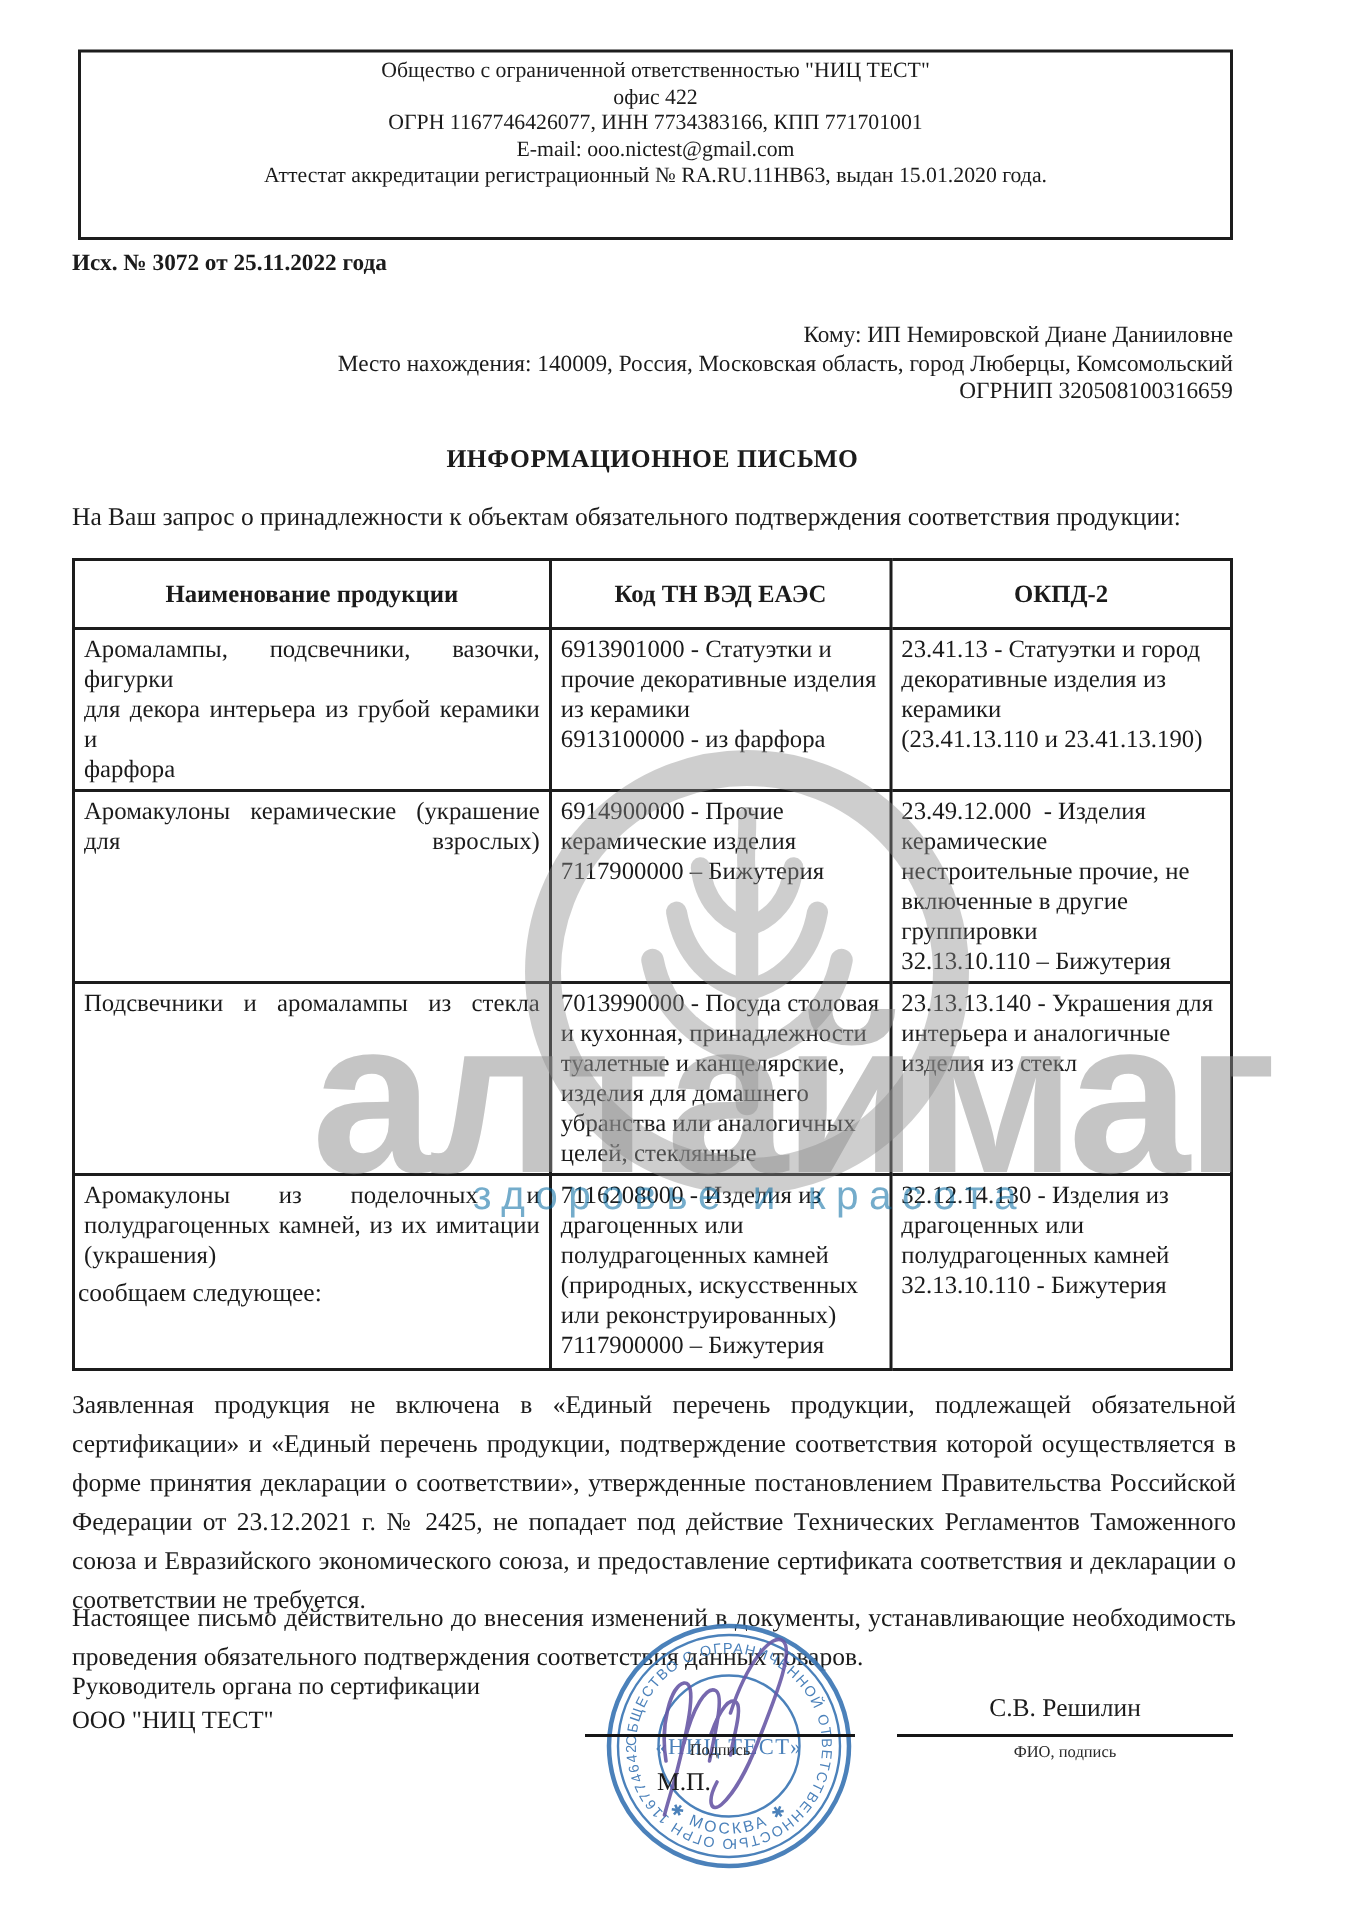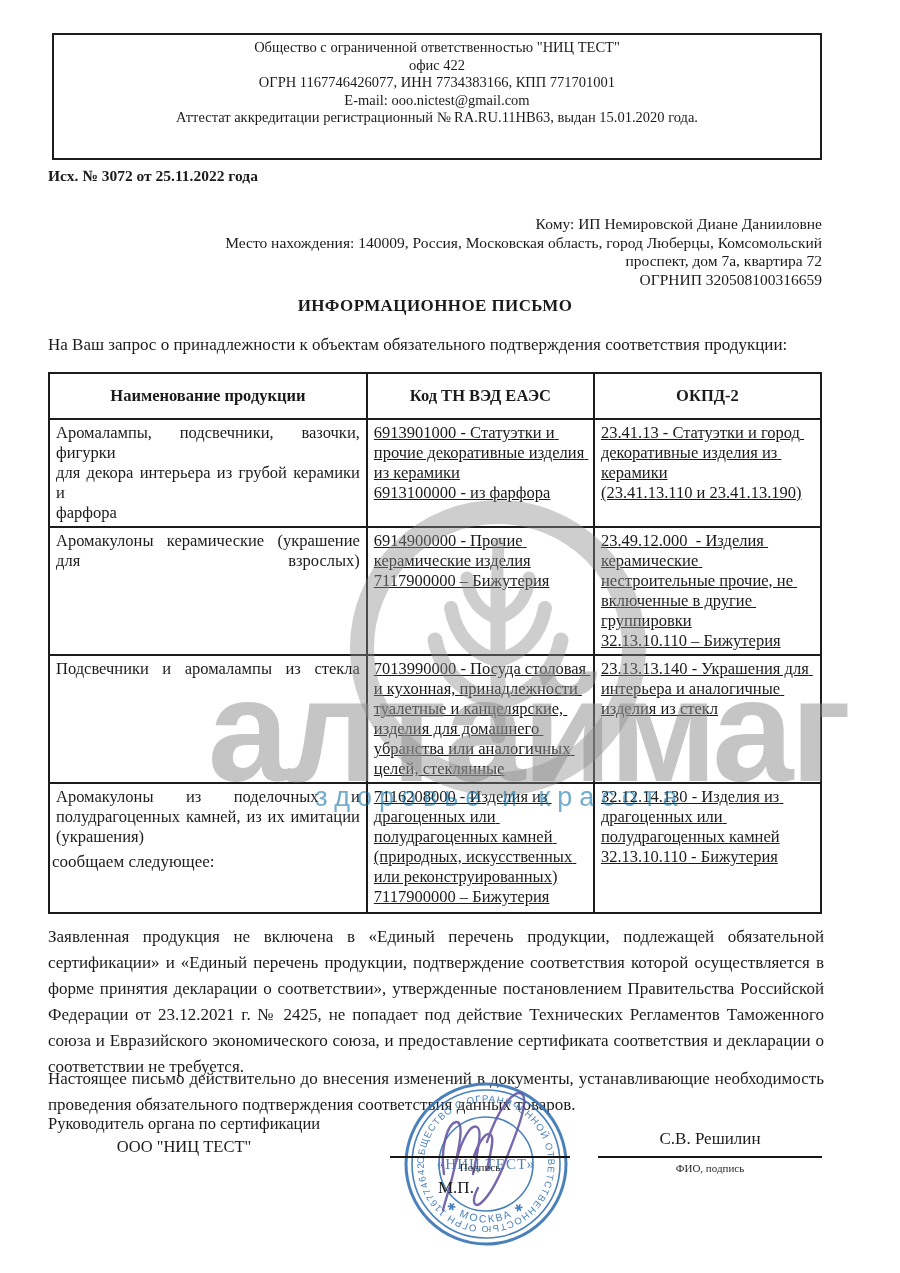--- a/index.html
+++ b/index.html
@@ -25,27 +25,27 @@
   .ptable{left:48px;top:372px;width:774px;border-collapse:collapse;table-layout:fixed;}
   .ptable th,.ptable td{border:2px solid #1c1c1c;vertical-align:top;padding:3px 6px;font-size:16.5px;line-height:20px;}
   .ptable th{font-weight:bold;text-align:center;vertical-align:middle;font-size:16.5px;}
   .ptable thead tr{height:46px;}
   .ptable tbody tr:nth-child(1){height:85px;}
   .ptable tbody tr:nth-child(2){height:97px;}
   .ptable tbody tr:nth-child(3){height:111px;}
   .ptable tbody tr:nth-child(4){height:130px;}
   .col1{width:41.6%;}.col2{width:29.2%;}.col3{width:29.2%;margin-left:36px;}
   .jl{text-align:justify;text-align-last:justify;}
-  .it{white-space:pre-wrap;text-decoration:underline;}
+  .it{white-space:pre-wrap;}
   
   .lead-in{left:52px;top:852px;font-size:17px;}
   .para{left:48px;width:776px;font-size:17px;line-height:26px;text-align:justify;margin-top:40px;}
   .para1{top:884px;}
   .para2{top:1026px;}
-  .role{left:48px;top:1112px;font-size:16.5px;line-height:23px;text-align:center;}
+  .role{left:48px;top:1112px;font-size:16.5px;line-height:23px;}
   
   .sigline{border-top:2px solid #151515;height:0;}
   .sigline-left{left:390px;top:1156px;width:180px;z-index:6;}
   .sigline-right{left:598px;top:1156px;width:224px;z-index:6;}
   .sig-caption{font-size:11px;color:#2a2a2a;text-align:center;z-index:7;}
   .cap-podpis{left:420px;top:1161px;width:120px;}
   .cap-fio{left:620px;top:1162px;width:180px;}
   .head-name{left:620px;top:1129px;width:180px;text-align:center;font-size:17px;z-index:7;}
   .mp{left:438px;top:1178px;width:64px;font-size:17px;z-index:7;}
   .stamp{left:386px;top:1064px;width:200px;height:200px;z-index:5;opacity:.92;}
@@ -72,21 +72,20 @@
     <div>ОГРН 1167746426077, ИНН 7734383166, КПП 771701001</div>
     <div>E-mail: ooo.nictest@gmail.com</div>
     <div>Аттестат аккредитации регистрационный № RA.RU.11НВ63, выдан 15.01.2020 года.</div>
   </div>
 
 <div class="abs outref">Исх. № 3072 от 25.11.2022 года</div>
 
 <div class="abs recipient">
     <div>Кому: ИП Немировской Диане Данииловне</div>
     <div>Место нахождения: 140009, Россия, Московская область, город Люберцы, Комсомольский</div>
-    <div>проспект, дом 7а, квартира 72</div>
     <div>ОГРНИП 320508100316659</div>
   </div>
 
 <div class="abs doc-title">ИНФОРМАЦИОННОЕ ПИСЬМО</div>
 
 <div class="abs intro">На Ваш запрос о принадлежности к объектам обязательного подтверждения соответствия продукции:</div>
 
 <table class="abs ptable">
   <thead>
     <tr>

